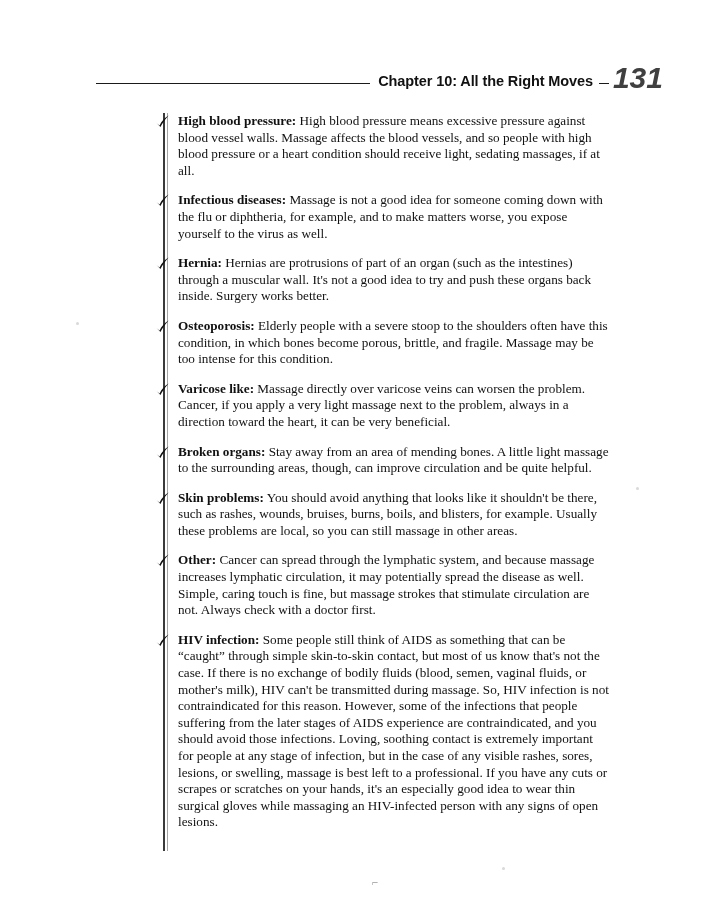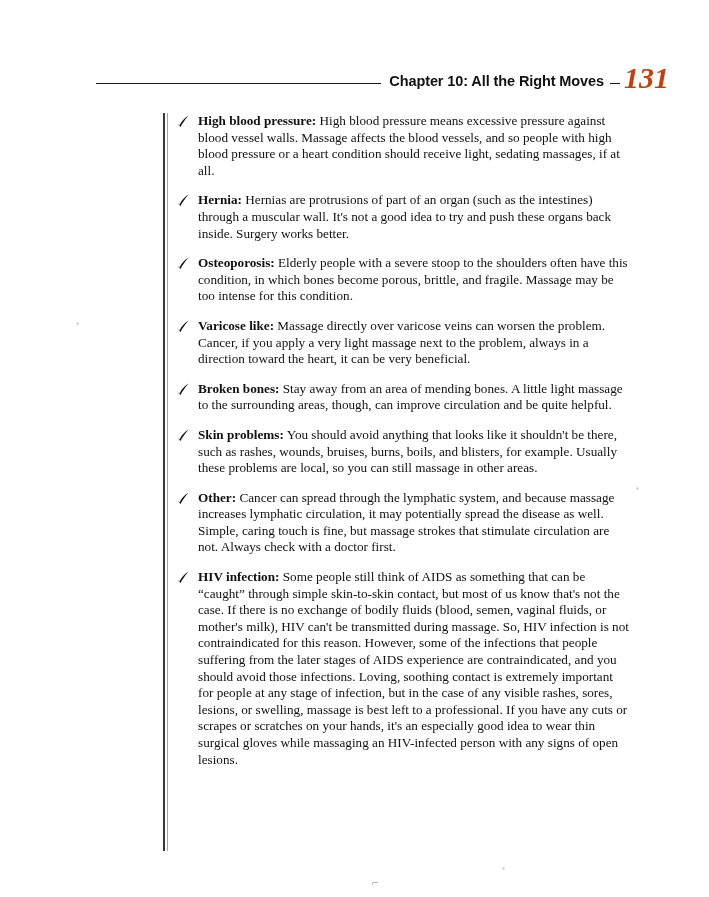--- a/index.html
+++ b/index.html
@@ -18,21 +18,21 @@
   .page {
     position: absolute;
     inset: 0;
   }
 
   
   .header {
     position: absolute;
     top: 56px;
     left: 96px;
-    right: 40px;
+    right: 46px;
     height: 34px;
     display: flex;
     align-items: flex-end;
     justify-content: flex-end;
     gap: 10px;
   }
   .header-rule {
     position: absolute;
     left: 0;
     right: 0;
@@ -48,34 +48,34 @@
     font-weight: bold;
     font-size: 14.5px;
     letter-spacing: -0.1px;
     line-height: 1;
     padding-bottom: 2px;
     color: #111111;
   }
   .page-number {
     position: relative;
     background: #ffffff;
-    font-family: Liberation Serif, serif;
+    font-family: Liberation Sans, sans-serif;
     font-style: italic;
     font-weight: bold;
     font-size: 30px;
     line-height: 0.85;
     padding-left: 4px;
-    color: #c2410c;
+    color: #404040;
   }
 
   
   .content {
     position: absolute;
     top: 113px;
-    left: 172px;
+    left: 152px;
     width: 458px;
   }
   .vrule {
     position: absolute;
     top: 113px;
     left: 163px;
     width: 2px;
     height: 738px;
     background: #3a3a3a;
   }
@@ -157,20 +157,28 @@
 
       <li>
         <span class="bullet-mark">
           <svg width="16" height="14" viewBox="0 0 16 14" aria-hidden="true">
             <path d="M1 8.6 C3 9.6 4.4 10.4 5.6 11.6 C7.4 7.6 10.4 4.2 14.6 1.6 C11.2 5.4 8.6 9 6.4 13 C4.6 10.9 3 9.6 1 8.6 Z" fill="currentColor"></path>
           </svg>
         </span>
         <span class="term">High blood pressure:</span><span class="bullet-text"> High blood pressure means excessive pressure against blood vessel walls. Massage affects the blood vessels, and so people with high blood pressure or a heart condition should receive light, sedating massages, if at all.</span>
       </li>
 
+      <li>
+        <span class="bullet-mark">
+          <svg width="16" height="14" viewBox="0 0 16 14" aria-hidden="true">
+            <path d="M1 8.6 C3 9.6 4.4 10.4 5.6 11.6 C7.4 7.6 10.4 4.2 14.6 1.6 C11.2 5.4 8.6 9 6.4 13 C4.6 10.9 3 9.6 1 8.6 Z" fill="currentColor"></path>
+          </svg>
+        </span>
+        <span class="term">Infectious diseases:</span><span class="bullet-text"> Massage is not a good idea for someone coming down with the flu or diphtheria, for example, and to make matters worse, you expose yourself to the virus as well.</span>
+      </li>
 
       <li>
         <span class="bullet-mark">
           <svg width="16" height="14" viewBox="0 0 16 14" aria-hidden="true">
             <path d="M1 8.6 C3 9.6 4.4 10.4 5.6 11.6 C7.4 7.6 10.4 4.2 14.6 1.6 C11.2 5.4 8.6 9 6.4 13 C4.6 10.9 3 9.6 1 8.6 Z" fill="currentColor"></path>
           </svg>
         </span>
         <span class="term">Hernia:</span><span class="bullet-text"> Hernias are protrusions of part of an organ (such as the intestines) through a muscular wall. It's not a good idea to try and push these organs back inside. Surgery works better.</span>
       </li>
 
@@ -191,21 +199,21 @@
         </span>
         <span class="term">Varicose like:</span><span class="bullet-text"> Massage directly over varicose veins can worsen the problem. Cancer, if you apply a very light massage next to the problem, always in a direction toward the heart, it can be very beneficial.</span>
       </li>
 
       <li>
         <span class="bullet-mark">
           <svg width="16" height="14" viewBox="0 0 16 14" aria-hidden="true">
             <path d="M1 8.6 C3 9.6 4.4 10.4 5.6 11.6 C7.4 7.6 10.4 4.2 14.6 1.6 C11.2 5.4 8.6 9 6.4 13 C4.6 10.9 3 9.6 1 8.6 Z" fill="currentColor"></path>
           </svg>
         </span>
-        <span class="term">Broken bones:</span><span class="bullet-text"> Stay away from an area of mending bones. A little light massage to the surrounding areas, though, can improve circulation and be quite helpful.</span>
+        <span class="term">Broken organs:</span><span class="bullet-text"> Stay away from an area of mending bones. A little light massage to the surrounding areas, though, can improve circulation and be quite helpful.</span>
       </li>
 
       <li>
         <span class="bullet-mark">
           <svg width="16" height="14" viewBox="0 0 16 14" aria-hidden="true">
             <path d="M1 8.6 C3 9.6 4.4 10.4 5.6 11.6 C7.4 7.6 10.4 4.2 14.6 1.6 C11.2 5.4 8.6 9 6.4 13 C4.6 10.9 3 9.6 1 8.6 Z" fill="currentColor"></path>
           </svg>
         </span>
         <span class="term">Skin problems:</span><span class="bullet-text"> You should avoid anything that looks like it shouldn't be there, such as rashes, wounds, bruises, burns, boils, and blisters, for example. Usually these problems are local, so you can still massage in other areas.</span>
       </li>

